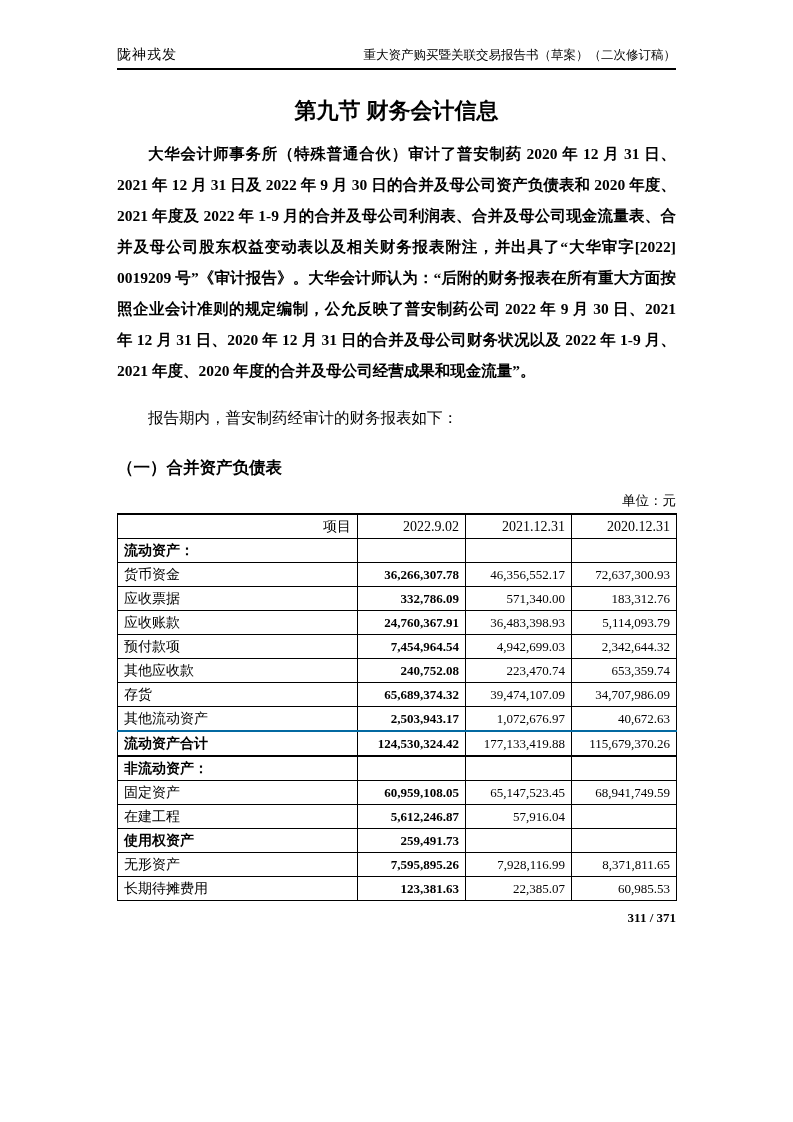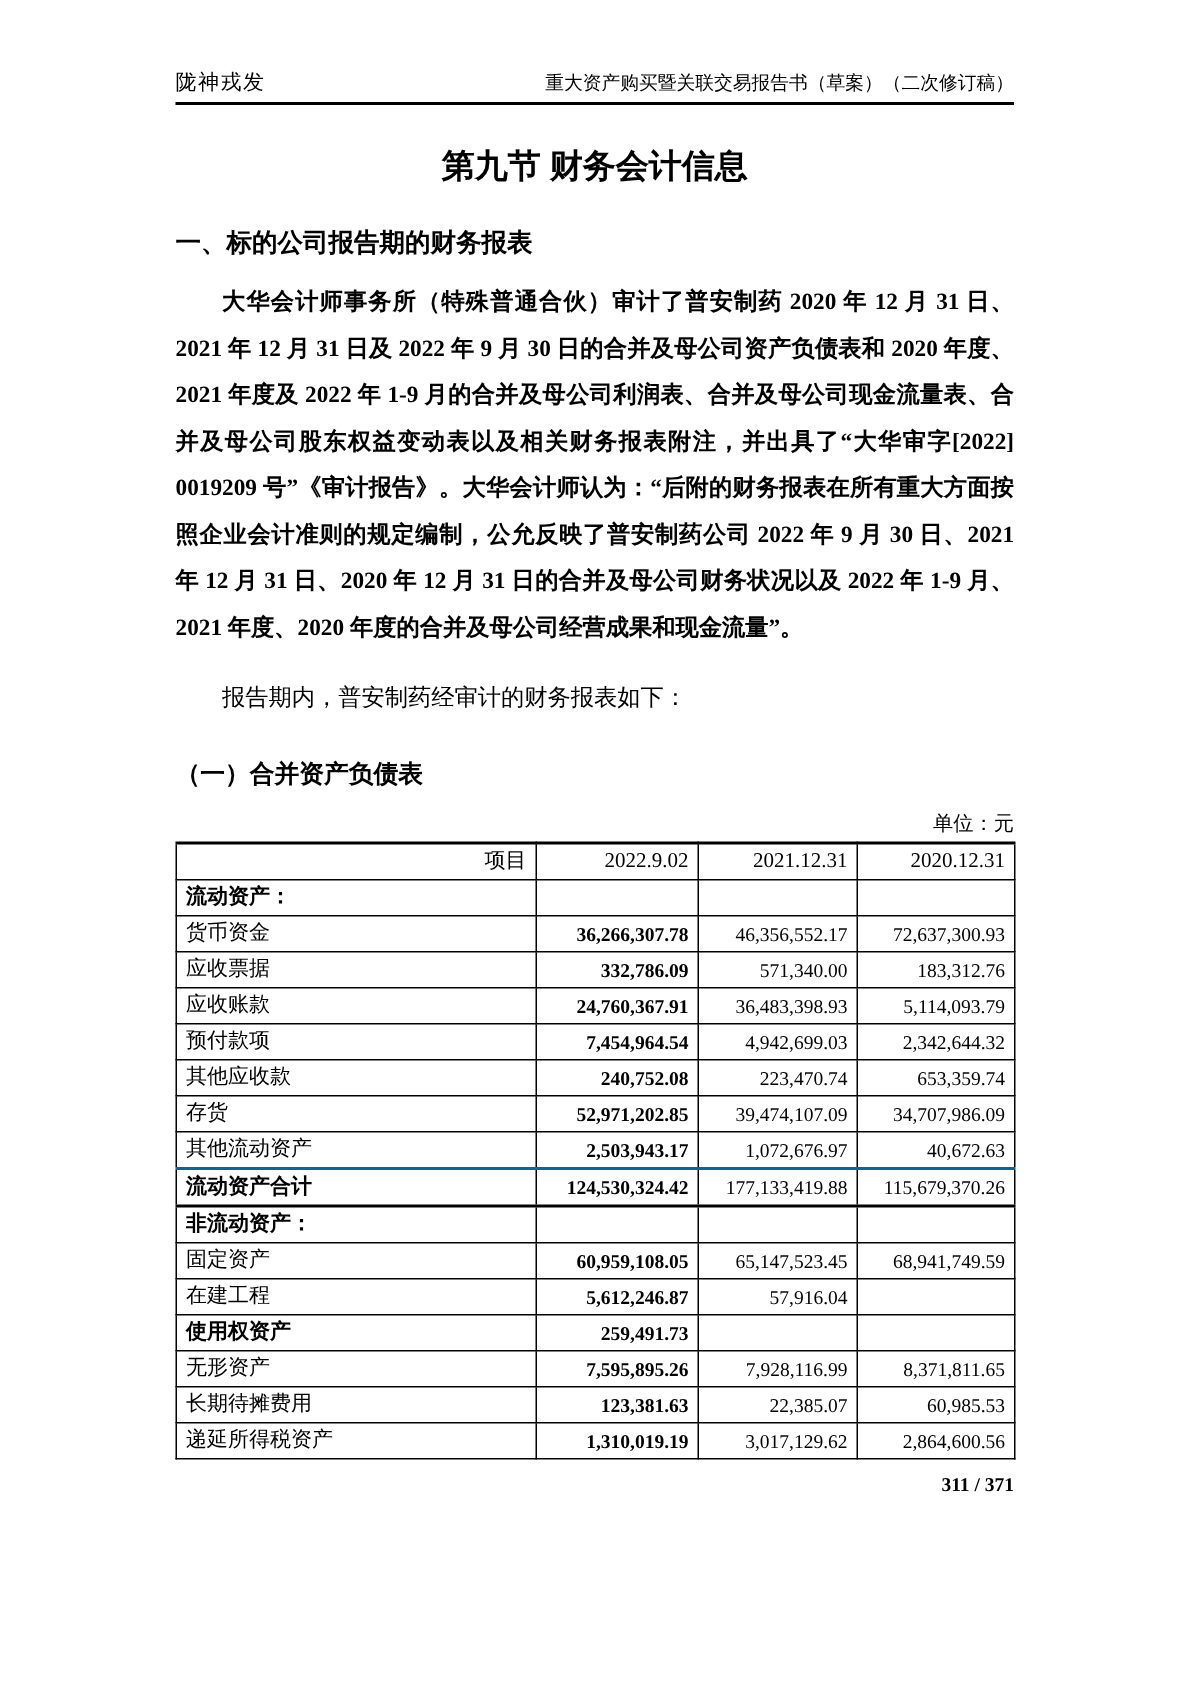--- a/index.html
+++ b/index.html
@@ -116,21 +116,20 @@
 
 <div class="page">
 
   <header class="doc-header">
     <span class="company">陇神戎发</span>
     <span class="doc-title">重大资产购买暨关联交易报告书（草案）（二次修订稿）</span>
   </header>
 
   <h1 class="title">第九节 财务会计信息</h1>
 
-  <h2 class="section">一、标的公司报告期的财务报表</h2>
 
   <p class="audit-para">大华会计师事务所（特殊普通合伙）审计了普安制药 2020 年 12 月 31 日、2021 年 12 月 31 日及 2022 年 9 月 30 日的合并及母公司资产负债表和 2020 年度、2021 年度及 2022 年 1-9 月的合并及母公司利润表、合并及母公司现金流量表、合并及母公司股东权益变动表以及相关财务报表附注，并出具了“大华审字[2022] 0019209 号”《审计报告》。大华会计师认为：“后附的财务报表在所有重大方面按照企业会计准则的规定编制，公允反映了普安制药公司 2022 年 9 月 30 日、2021 年 12 月 31 日、2020 年 12 月 31 日的合并及母公司财务状况以及 2022 年 1-9 月、2021 年度、2020 年度的合并及母公司经营成果和现金流量”。</p>
 
   <p class="intro-para">报告期内，普安制药经审计的财务报表如下：</p>
 
   <h3 class="subsection">（一）合并资产负债表</h3>
 
   <div class="unit">单位：元</div>
 
   <table class="bs-table">
@@ -180,21 +179,21 @@
           <td class="col-num">2,342,644.32</td>
         </tr>
         <tr>
           <td class="col-label">其他应收款</td>
           <td class="col-num bold">240,752.08</td>
           <td class="col-num">223,470.74</td>
           <td class="col-num">653,359.74</td>
         </tr>
         <tr>
           <td class="col-label">存货</td>
-          <td class="col-num bold">52,971,202.85</td>
+          <td class="col-num bold">65,689,374.32</td>
           <td class="col-num">39,474,107.09</td>
           <td class="col-num">34,707,986.09</td>
         </tr>
         <tr>
           <td class="col-label">其他流动资产</td>
           <td class="col-num bold">2,503,943.17</td>
           <td class="col-num">1,072,676.97</td>
           <td class="col-num">40,672.63</td>
         </tr>
         <tr class="total-row">
@@ -232,24 +231,18 @@
           <td class="col-num bold">7,595,895.26</td>
           <td class="col-num">7,928,116.99</td>
           <td class="col-num">8,371,811.65</td>
         </tr>
         <tr>
           <td class="col-label">长期待摊费用</td>
           <td class="col-num bold">123,381.63</td>
           <td class="col-num">22,385.07</td>
           <td class="col-num">60,985.53</td>
         </tr>
-        <tr>
-          <td class="col-label">递延所得税资产</td>
-          <td class="col-num bold">1,310,019.19</td>
-          <td class="col-num">3,017,129.62</td>
-          <td class="col-num">2,864,600.56</td>
-        </tr>
       </tbody>
   </table>
 
   <div class="page-footer">311 / 371</div>
 
 </div>
 
 </body></html>

